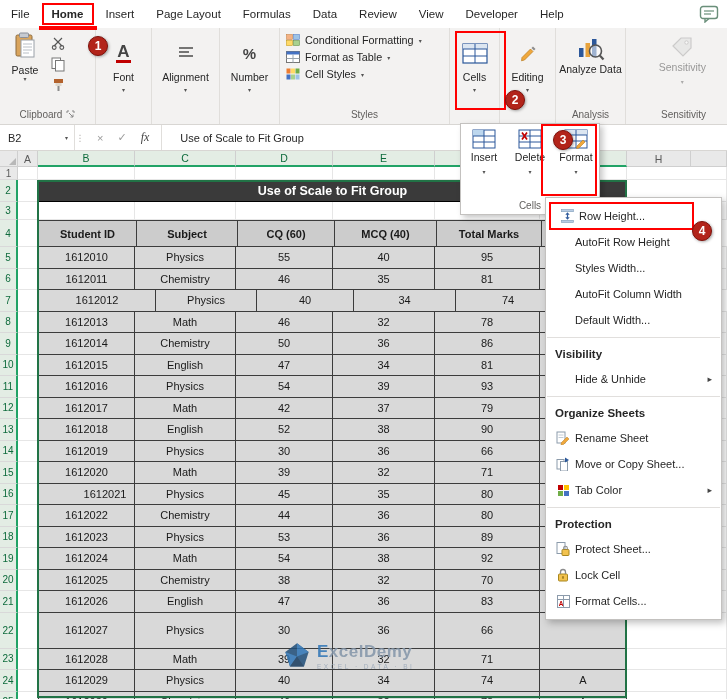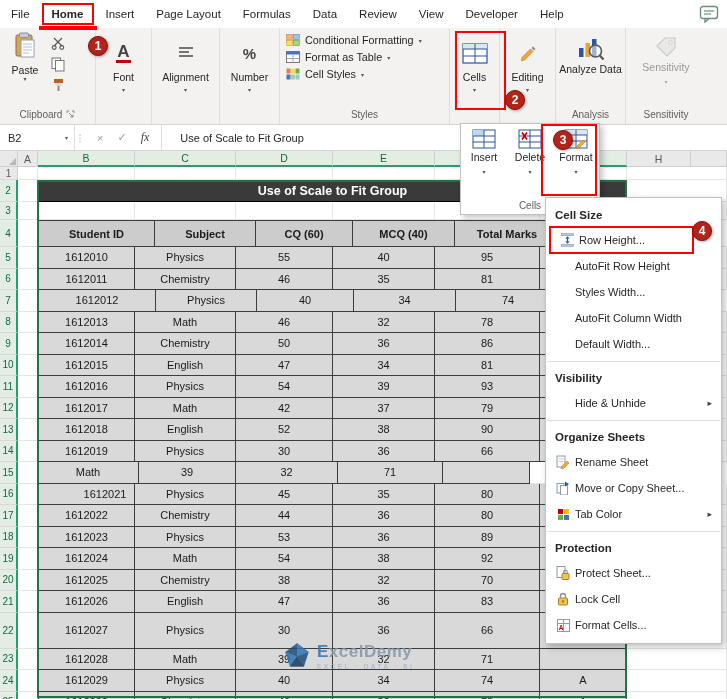--- a/index.html
+++ b/index.html
@@ -33,21 +33,21 @@
   .fontA{font-size:17px;font-weight:bold;color:#444;border-bottom:3px solid #c00000;line-height:17px;padding:0 1px;}
   .pct{font-size:15px;font-weight:bold;color:#444;}
   .g-styles{width:170px;}
   .styles-col{flex:1;display:flex;flex-direction:column;justify-content:flex-start;padding:6px 4px 0 6px;gap:5px;}
   .styles-row{display:flex;align-items:center;gap:5px;cursor:pointer;}
   .slb{font-size:10.8px;color:#262626;white-space:nowrap;}
   .schev{font-size:6px;color:#555;}
   .g-analysis{width:70px;}
   .bigbtn{flex:1;display:flex;flex-direction:column;align-items:center;padding-top:7px;gap:2px;cursor:pointer;}
   .biglbl{font-size:10.5px;color:#262626;text-align:center;line-height:1.15;}
-  .g-sens{width:80px;border-right:none;}
+  .g-sens{width:80px;border-right:none;align-items:flex-end;}
   .disabled{opacity:.45;}
 
   
   .fbar{position:absolute;left:0;top:125px;width:727px;height:26px;background:#fff;border-bottom:1px solid #d8d6d3;display:flex;align-items:stretch;z-index:10;}
   .namebox{width:75px;border-right:1px solid #e0dedb;display:flex;align-items:center;padding-left:8px;font-size:11px;color:#262626;cursor:pointer;}
   .nb-chev{margin-left:auto;margin-right:6px;font-size:6px;color:#555;}
   .fdots{width:10px;display:flex;align-items:center;justify-content:center;color:#b5b2af;font-size:9px;}
   .fbtns{display:flex;align-items:center;gap:14px;padding:0 12px;border-right:1px solid #e0dedb;}
   .fx{font-family:"Liberation Serif","DejaVu Serif",serif;font-style:italic;font-size:12px;color:#444;}
   .fgray{color:#9a9a9a;font-size:11px;}
@@ -353,21 +353,21 @@
           <div class="cell" style="width: 101px;"></div>
           <div class="cell" style="width: 97px;"></div>
           <div class="cell" style="width: 102px;"></div>
           <div class="cell" style="width: 105px;"></div>
           <div class="cell" style="width: 87px;"></div>
           <div class="cell" style="width: 100px;"></div>
         </div>
         <div class="grow" style="height: 27px;">
           <div class="rowh sel">4</div>
           <div class="cell" style="width: 20px;"></div>
-          <div class="cell tbl th first" style="width: 117px;">Student ID</div>
+          <div class="cell tbl th first" style="width: 99px;">Student ID</div>
           <div class="cell tbl th" style="width: 101px;">Subject</div>
           <div class="cell tbl th" style="width: 97px;">CQ (60)</div>
           <div class="cell tbl th" style="width: 102px;">MCQ (40)</div>
           <div class="cell tbl th" style="width: 105px;">Total Marks</div>
           <div class="cell tbl th" style="width: 87px;"></div>
           <div class="cell" style="width: 100px;"></div>
         </div>
         <div class="grow" style="height: 21.5px;">
           <div class="rowh sel">5</div>
           <div class="cell" style="width: 20px;"></div>
@@ -474,20 +474,21 @@
           <div class="cell tbl" style="width: 101px;">Physics</div>
           <div class="cell tbl" style="width: 97px;">30</div>
           <div class="cell tbl" style="width: 102px;">36</div>
           <div class="cell tbl" style="width: 105px;">66</div>
           <div class="cell tbl" style="width: 87px;"></div>
           <div class="cell" style="width: 100px;"></div>
         </div>
         <div class="grow" style="height: 21.5px;">
           <div class="rowh sel">15</div>
           <div class="cell" style="width: 20px;"></div>
+          <div class="cell tbl first" style="width: 97px;">1612020</div>
           <div class="cell tbl" style="width: 101px;">Math</div>
           <div class="cell tbl" style="width: 97px;">39</div>
           <div class="cell tbl" style="width: 102px;">32</div>
           <div class="cell tbl" style="width: 105px;">71</div>
           <div class="cell tbl" style="width: 87px;"></div>
           <div class="cell" style="width: 100px;"></div>
         </div>
         <div class="grow" style="height: 21.5px;">
           <div class="rowh sel">16</div>
           <div class="cell" style="width: 20px;"></div>
@@ -649,21 +650,20 @@
           </svg>
         <span class="cp-lbl">Format</span>
         <span class="cchev">▾</span>
       </div>
     </div>
     <div class="cp-group">Cells</div>
   </div>
 
   <div class="format-menu">
     <div>
-        <div class="menu-header">Cell Size</div>
         <div class="menu-item boxed">
           <span class="menu-icon">
             <svg width="13" height="14" viewBox="0 0 13 14">
               <rect x="0.5" y="0.5" width="12" height="2.2" fill="#b8cce4" stroke="#7f9db9" stroke-width="0.6"></rect>
               <rect x="0.5" y="11.3" width="12" height="2.2" fill="#b8cce4" stroke="#7f9db9" stroke-width="0.6"></rect>
               <path d="M6.5 3.2 L8.7 5.8 H4.3 Z" fill="#2b579a"></path>
               <path d="M6.5 10.8 L8.7 8.2 H4.3 Z" fill="#2b579a"></path>
               <rect x="5.9" y="5.2" width="1.2" height="3.6" fill="#2b579a"></rect>
             </svg>
           </span>

